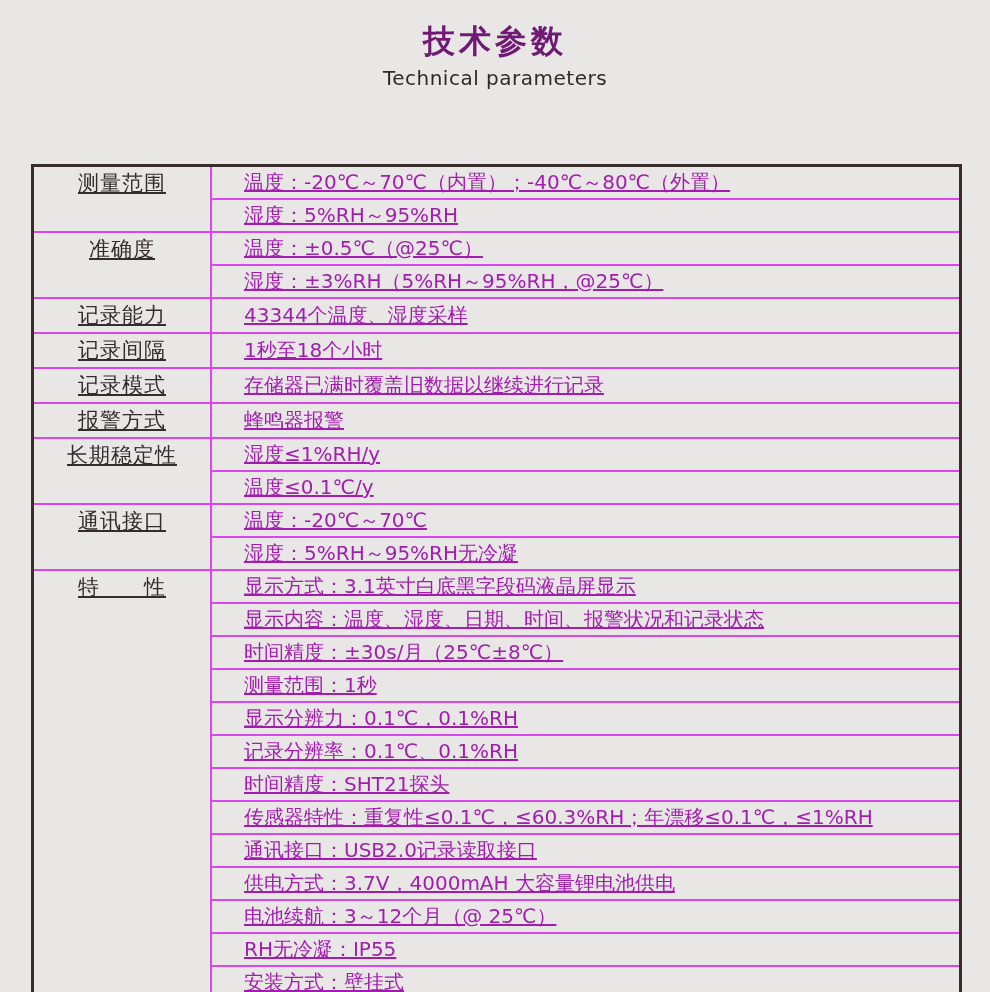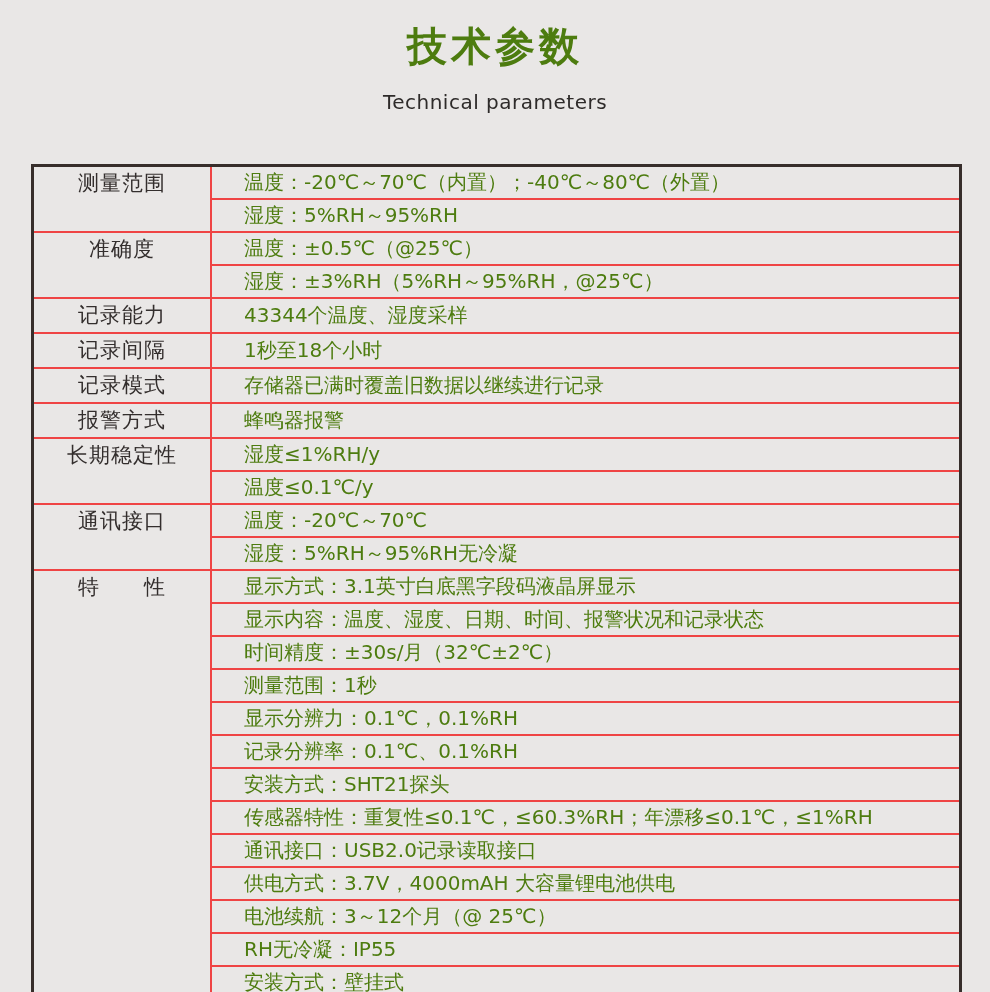--- a/index.html
+++ b/index.html
@@ -13,64 +13,65 @@
     font-family: "DejaVu Sans", "Liberation Sans", sans-serif;
     color: #332e2d;
     position: relative;
     overflow: hidden;
   }
   .header {
     text-align: center;
     padding-top: 22px;
   }
   .title {
-    font-size: 40px;
+    font-size: 32px;
     font-weight: bold;
-    color: #4d7c0f;
+    color: #701a75;
     letter-spacing: 4px;
     line-height: 1.2;
   }
   .subtitle {
     font-size: 20px;
     color: #2e2b2a;
-    margin-top: 20px;
+    margin-top: 6px;
     letter-spacing: 0.5px;
   }
   .table-wrap {
     position: absolute;
     left: 31px;
     top: 164px;
     width: 931px;
   }
   table.params {
     width: 100%;
     border-collapse: collapse;
     border: 3px solid #372e2b;
     table-layout: fixed;
   }
   table.params td {
-    border: 2px solid #ef4444;
+    border: 2px solid #d946ef;
     height: 30px;
     overflow: hidden;
     white-space: nowrap;
+    text-decoration: underline;
   }
   td.label-cell {
     width: 174px;
     text-align: center;
     vertical-align: top;
     font-size: 21px;
     line-height: 31px;
     letter-spacing: 1px;
     color: #332e2d;
   }
   td.value-cell {
     padding: 0 6px 0 32px;
     font-size: 20px;
     line-height: 31px;
-    color: #4d7c0f;
+    color: #a21caf;
   }
 </style>
 </head>
 <body>
 
 <div class="header">
   <div class="title">技术参数</div>
   <div class="subtitle">Technical parameters</div>
 </div>
 
@@ -122,33 +123,33 @@
         <td class="value-cell">湿度：5%RH～95%RH无冷凝</td>
       </tr>
       <tr>
         <td class="label-cell" rowspan="13">特　　性</td>
         <td class="value-cell">显示方式：3.1英寸白底黑字段码液晶屏显示</td>
       </tr>
       <tr>
         <td class="value-cell">显示内容：温度、湿度、日期、时间、报警状况和记录状态</td>
       </tr>
       <tr>
-        <td class="value-cell">时间精度：±30s/月（32℃±2℃）</td>
+        <td class="value-cell">时间精度：±30s/月（25℃±8℃）</td>
       </tr>
       <tr>
         <td class="value-cell">测量范围：1秒</td>
       </tr>
       <tr>
         <td class="value-cell">显示分辨力：0.1℃，0.1%RH</td>
       </tr>
       <tr>
         <td class="value-cell">记录分辨率：0.1℃、0.1%RH</td>
       </tr>
       <tr>
-        <td class="value-cell">安装方式：SHT21探头</td>
+        <td class="value-cell">时间精度：SHT21探头</td>
       </tr>
       <tr>
         <td class="value-cell">传感器特性：重复性≤0.1℃，≤60.3%RH；年漂移≤0.1℃，≤1%RH</td>
       </tr>
       <tr>
         <td class="value-cell">通讯接口：USB2.0记录读取接口</td>
       </tr>
       <tr>
         <td class="value-cell">供电方式：3.7V，4000mAH 大容量锂电池供电</td>
       </tr>

